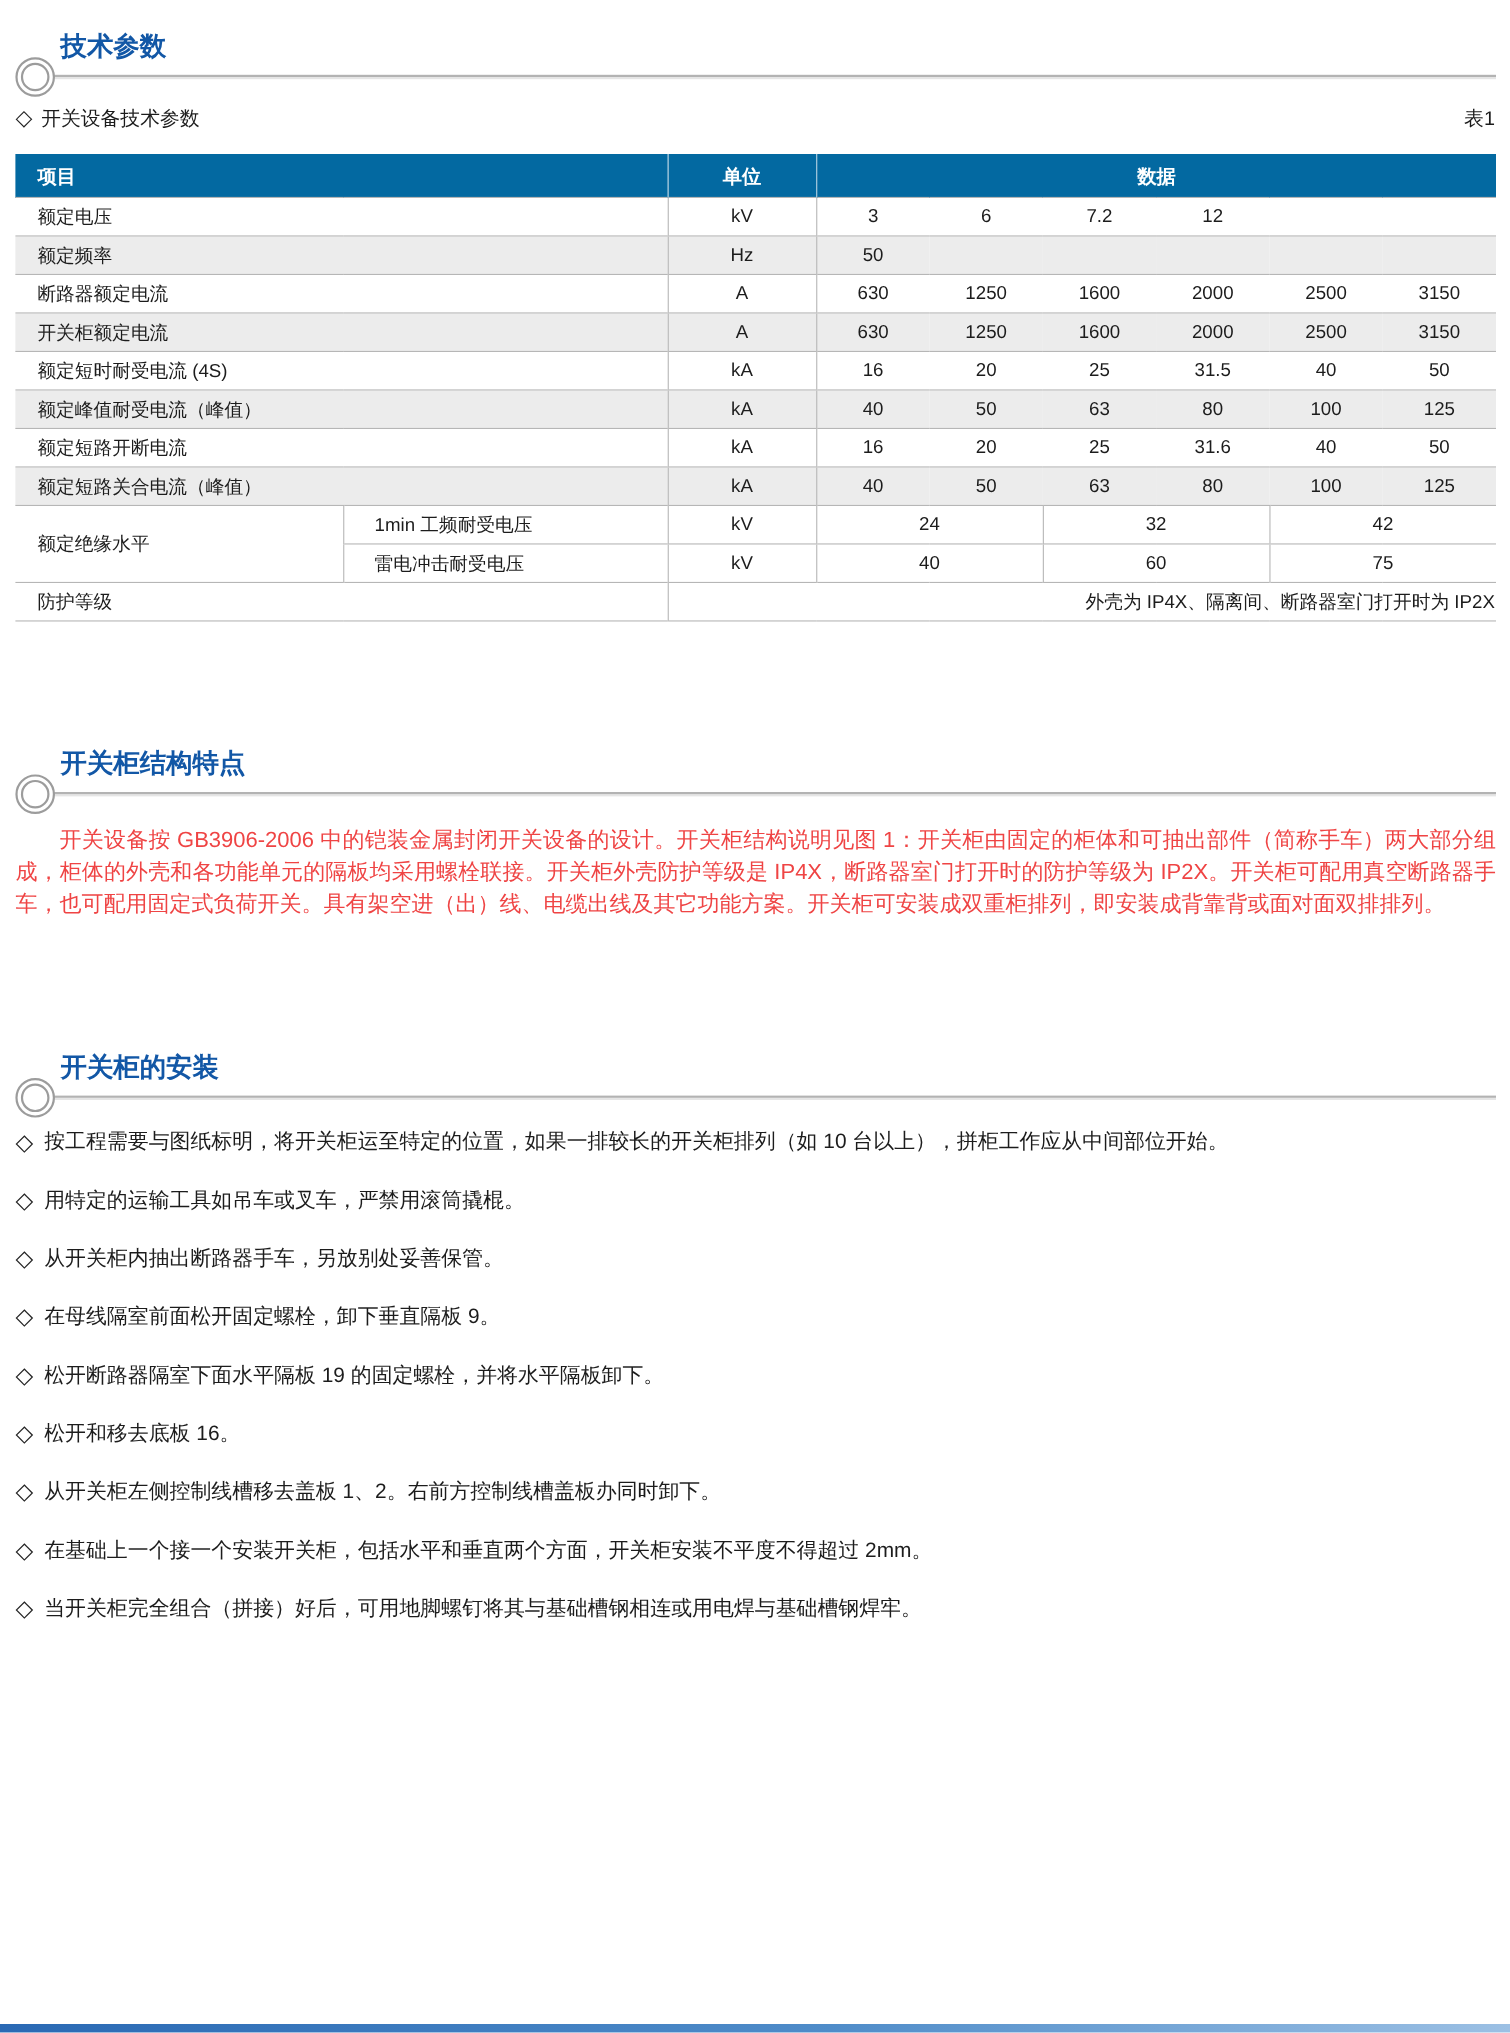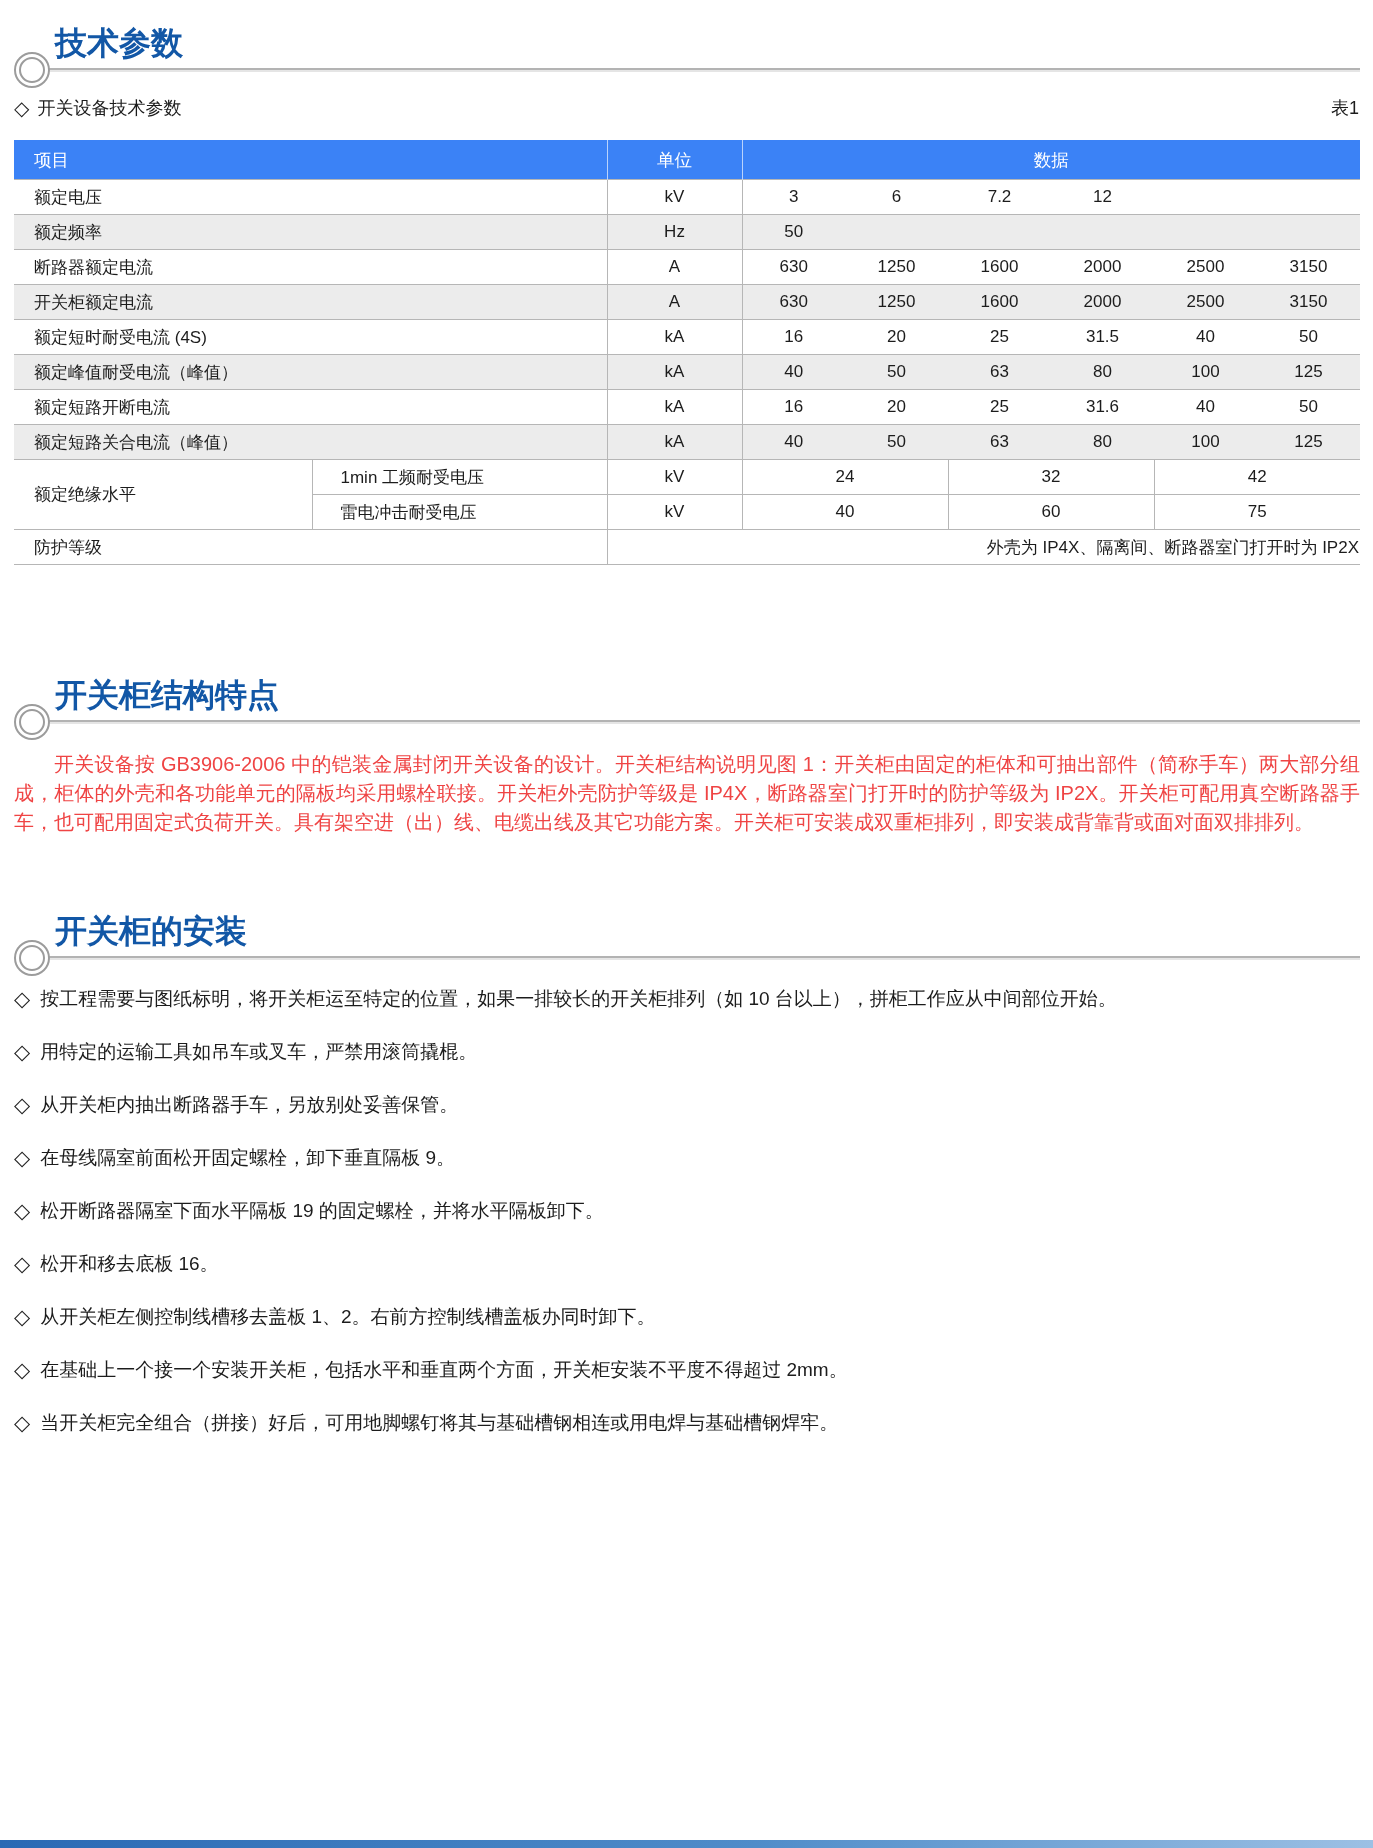--- a/index.html
+++ b/index.html
@@ -2,37 +2,37 @@
 <html><head>
 <meta charset="utf-8">
 <style>
   html,body{margin:0;padding:0;background:#ffffff;}
   body{font-family:"Liberation Sans","DejaVu Sans",sans-serif;color:#1c1c1c;}
   .page{position:relative;width:1373px;min-height:1848px;background:#fff;overflow:hidden;}
 
   
   .sec-head{padding-top:28px;}
   .sec-head.mid{padding-top:0;margin-top:115px;}
-  .sec-head.low{padding-top:0;margin-top:79px;}
-  .sec-title{margin:0 0 10px 55px;font-size:32px;line-height:30px;font-weight:bold;color:#1257a6;}
+  .sec-head.low{padding-top:0;margin-top:119px;}
+  .sec-title{margin:0 0 10px 55px;font-size:24px;line-height:30px;font-weight:bold;color:#1257a6;}
   .rule-row{position:relative;height:4px;margin:0 13px 0 0;}
   .rule-line{position:absolute;left:30px;right:0;top:0;height:2px;background:#b3b3b3;box-shadow:0 2px 0 rgba(0,0,0,0.10);}
   .ring{position:absolute;left:14px;top:-16px;width:32px;height:32px;border:2px solid #9c9c9c;border-radius:50%;background:#fff;display:flex;align-items:center;justify-content:center;z-index:2;}
   .ring-inner{width:22px;height:22px;border:2px solid #9c9c9c;border-radius:50%;}
 
   
   .caption-row{display:flex;justify-content:space-between;align-items:flex-end;margin:24px 14px 0 14px;font-size:18px;}
   .caption-left{display:flex;align-items:center;gap:8px;}
   .dia{font-size:20px;line-height:20px;color:#222;}
 
   
   table.spec{border-collapse:collapse;table-layout:fixed;width:1346px;margin:20px 13px 0 14px;font-size:17px;border-bottom:1px solid #b6b6b6;}
   table.spec col.c1{width:298px;} table.spec col.c2{width:295px;} table.spec col.c3{width:135px;}
   table.spec col.cv{width:103px;}
-  table.spec thead th{background:#3b82f6;color:#ffffff;font-weight:normal;height:37px;font-size:17.5px;}
+  table.spec thead th{background:#0369a1;color:#ffffff;font-weight:bold;height:37px;font-size:17.5px;}
   table.spec thead th.h-item{text-align:left;padding-left:20px;}
   table.spec thead th.h-unit{border-left:1px solid rgba(255,255,255,0.65);border-right:1px solid rgba(255,255,255,0.65);}
   table.spec tbody td{height:32px;border-top:1px solid #b6b6b6;background:#fff;}
   table.spec tr.alt td{background:#ececec;}
   td.lbl{text-align:left;padding-left:20px;}
   td.unit{text-align:center;border-left:1px solid #b6b6b6;border-right:1px solid #b6b6b6;}
   td.val,td.mval,td.pval{text-align:center;}
   td.sublbl{text-align:left;padding-left:28px;border-left:1px solid #b6b6b6;}
   td.mval.bl{border-left:1px solid #b6b6b6;}
   td.pval{border-left:1px solid #b6b6b6;text-align:right;}

